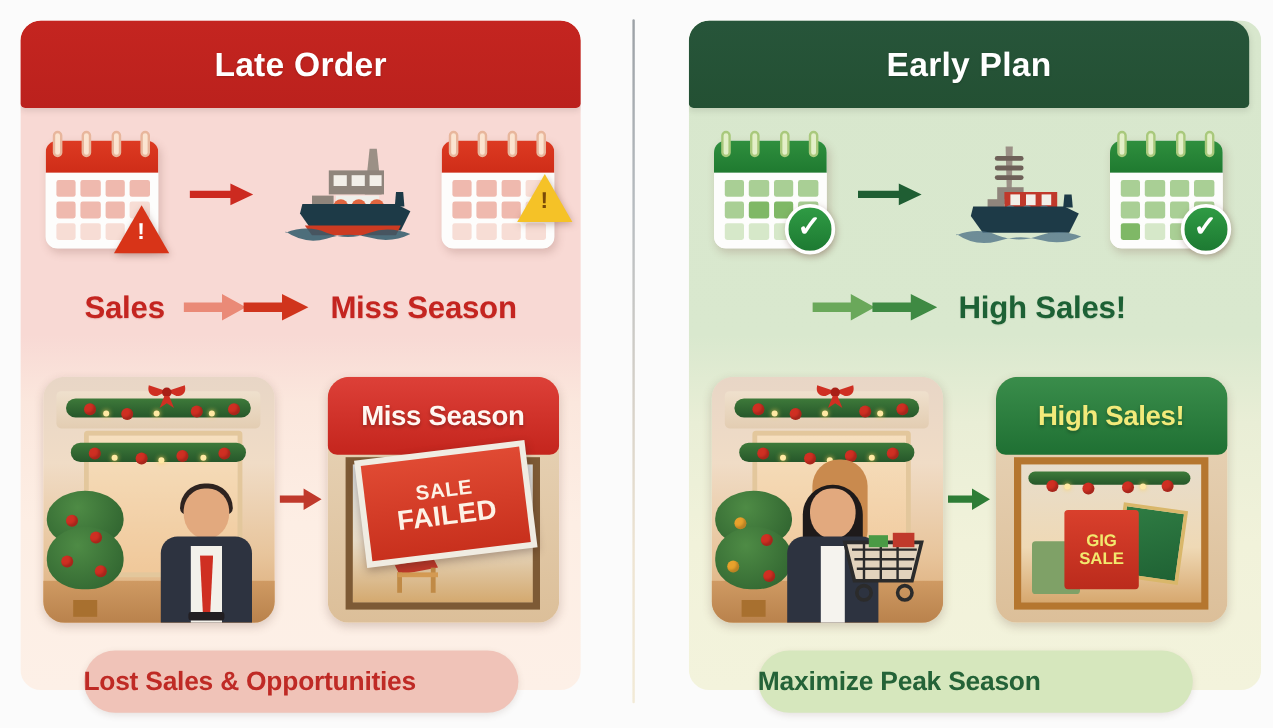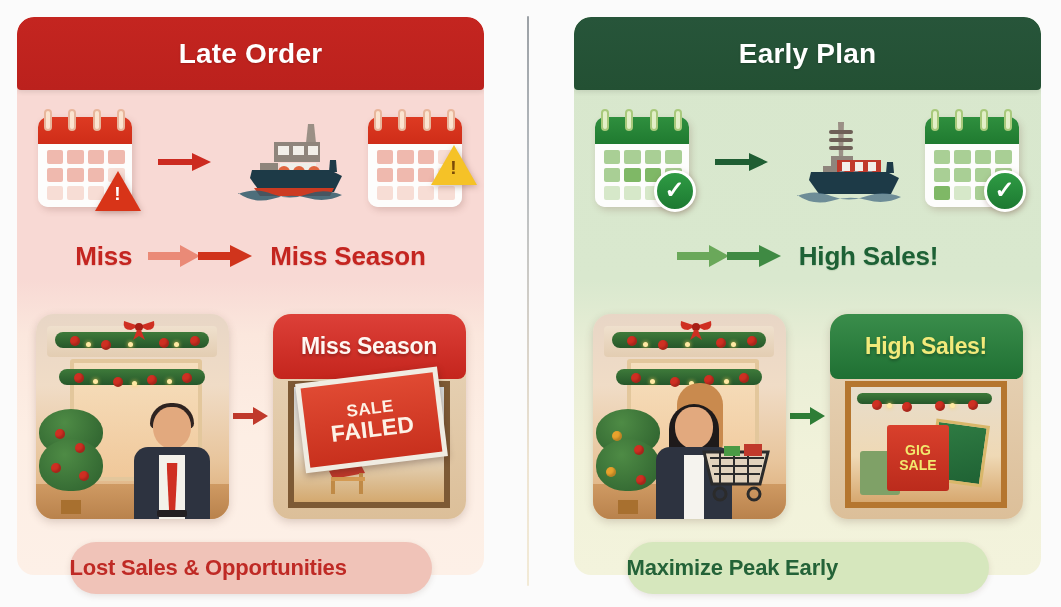--- a/index.html
+++ b/index.html
@@ -32,21 +32,21 @@
     border-radius: 17px;
     overflow: visible;
   }
   .panel-clip {
     position: absolute;
     left: 0; top: 0; right: 0; bottom: 0;
     border-radius: 17px;
     overflow: hidden;
   }
   #panel-left  { left: 17px; }
-  #panel-right { left: 574px; }
+  #panel-right { left: 574px; padding-left: 10px; }
 
   .panel-bg-late {
     position: absolute; left:0; top:0; right:0; bottom:0;
     background: linear-gradient(180deg,
         #f8d9d4 0%,
         #f8d9d4 47%,
         #fbe7dd 57%,
         #fdeee4 75%,
         #fdf0e7 100%);
   }
@@ -418,21 +418,21 @@
           </div>
           <div class="badge" style="right:-4px; bottom:30px;">
             <div class="tri-yellow">
                 <span class="tri-bang bang-dark">!</span>
               </div>
           </div>
         </div>
       </div>
 
       <div class="label-row">
-        <span class="label-text label-red">Miss</span>
+        <span class="label-text label-red">Sales</span>
         <span class="double-arrow">
           <svg width="106" height="30" viewBox="0 0 106 30">
             <path d="M0 11 H32 V4 L52 15 L32 26 V19 H0 Z" fill="#ea8a77"></path>
             <path d="M50 11 H82 V4 L104 15 L82 26 V19 H50 Z" fill="#d0341c"></path>
           </svg>
         </span>
         <span class="label-text label-red">Miss Season</span>
       </div>
 
       <div class="photo-row">
@@ -728,17 +728,17 @@
                 <span class="bag-l1">GIG</span>
                 <span class="bag-l2">SALE</span>
               </div>
             </div>
           </div>
         </div>
       </div>
     </div>
 
     <div class="pill pill-green">
-      <span class="pill-text pill-text-green">Maximize Peak Early</span>
+      <span class="pill-text pill-text-green">Maximize Peak Season</span>
     </div>
   </div>
 
 </div>
 
 </body></html>

